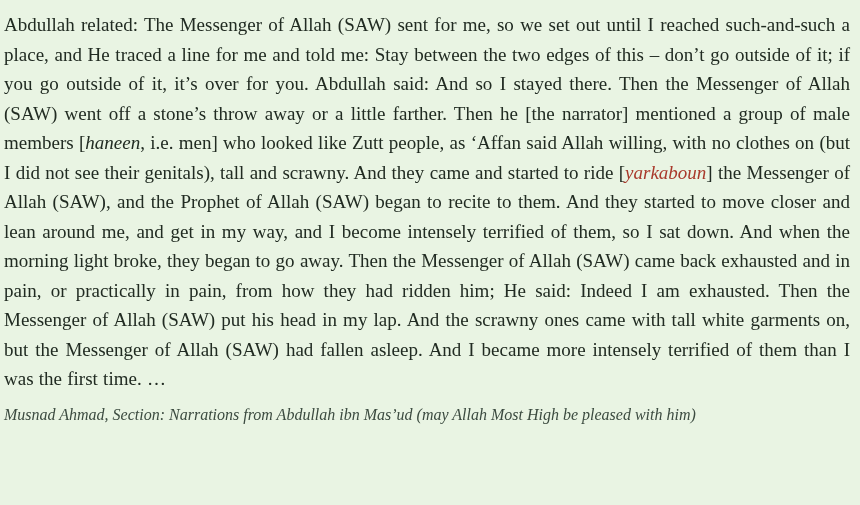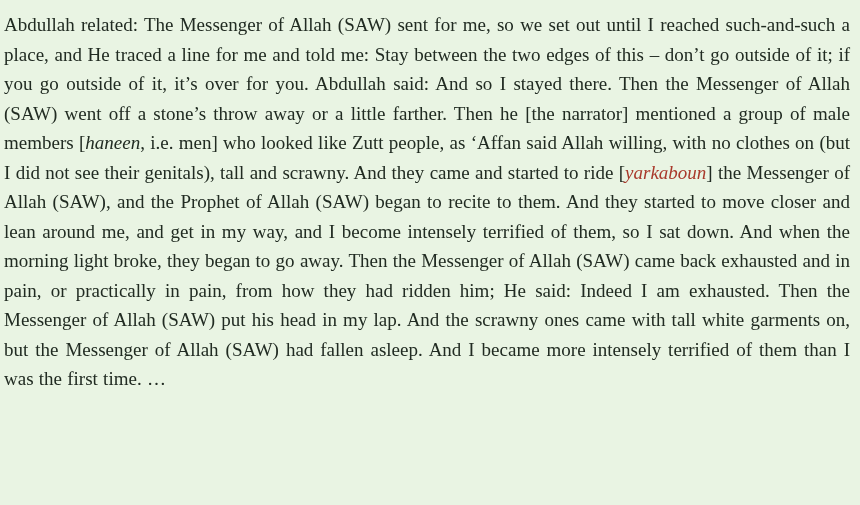--- a/index.html
+++ b/index.html
@@ -48,13 +48,14 @@
     line-height: 21px;
     font-style: italic;
     color: var(--muted);
   }
 </style>
 </head>
 <body>
 
 <div class="page">
   <p class="hadith-text"><span>Abdullah related: The Messenger of Allah (SAW) sent for me, so we set out until I reached such-and-such a place, and He traced a line for me and told me: Stay between the two edges of this – don’t go outside of it; if you go outside of it, it’s over for you. Abdullah said: And so I stayed there. Then the Messenger of Allah (SAW) went off a stone’s throw away or a little farther. Then he [the narrator] mentioned a group of male members [</span><span class="seg-italic">haneen</span><span>, i.e. men] who looked like Zutt people, as ‘Affan said Allah willing, with no clothes on (but I did not see their genitals), tall and scrawny. And they came and started to ride [</span><span class="seg-italic-red">yarkaboun</span><span>] the Messenger of Allah (SAW), and the Prophet of Allah (SAW) began to recite to them. And they started to move closer and lean around me, and get in my way, and I become intensely terrified of them, so I sat down. And when the morning light broke, they began to go away. Then the Messenger of Allah (SAW) came back exhausted and in pain, or practically in pain, from how they had ridden him; He said: Indeed I am exhausted. Then the Messenger of Allah (SAW) put his head in my lap. And the scrawny ones came with tall white garments on, but the Messenger of Allah (SAW) had fallen asleep. And I became more intensely terrified of them than I was the first time. …</span></p>
+  <p class="source">Musnad Ahmad, Section: Narrations from Abdullah ibn Mas’ud (may Allah Most High be pleased with him)</p>
 </div>
 
 </body></html>

